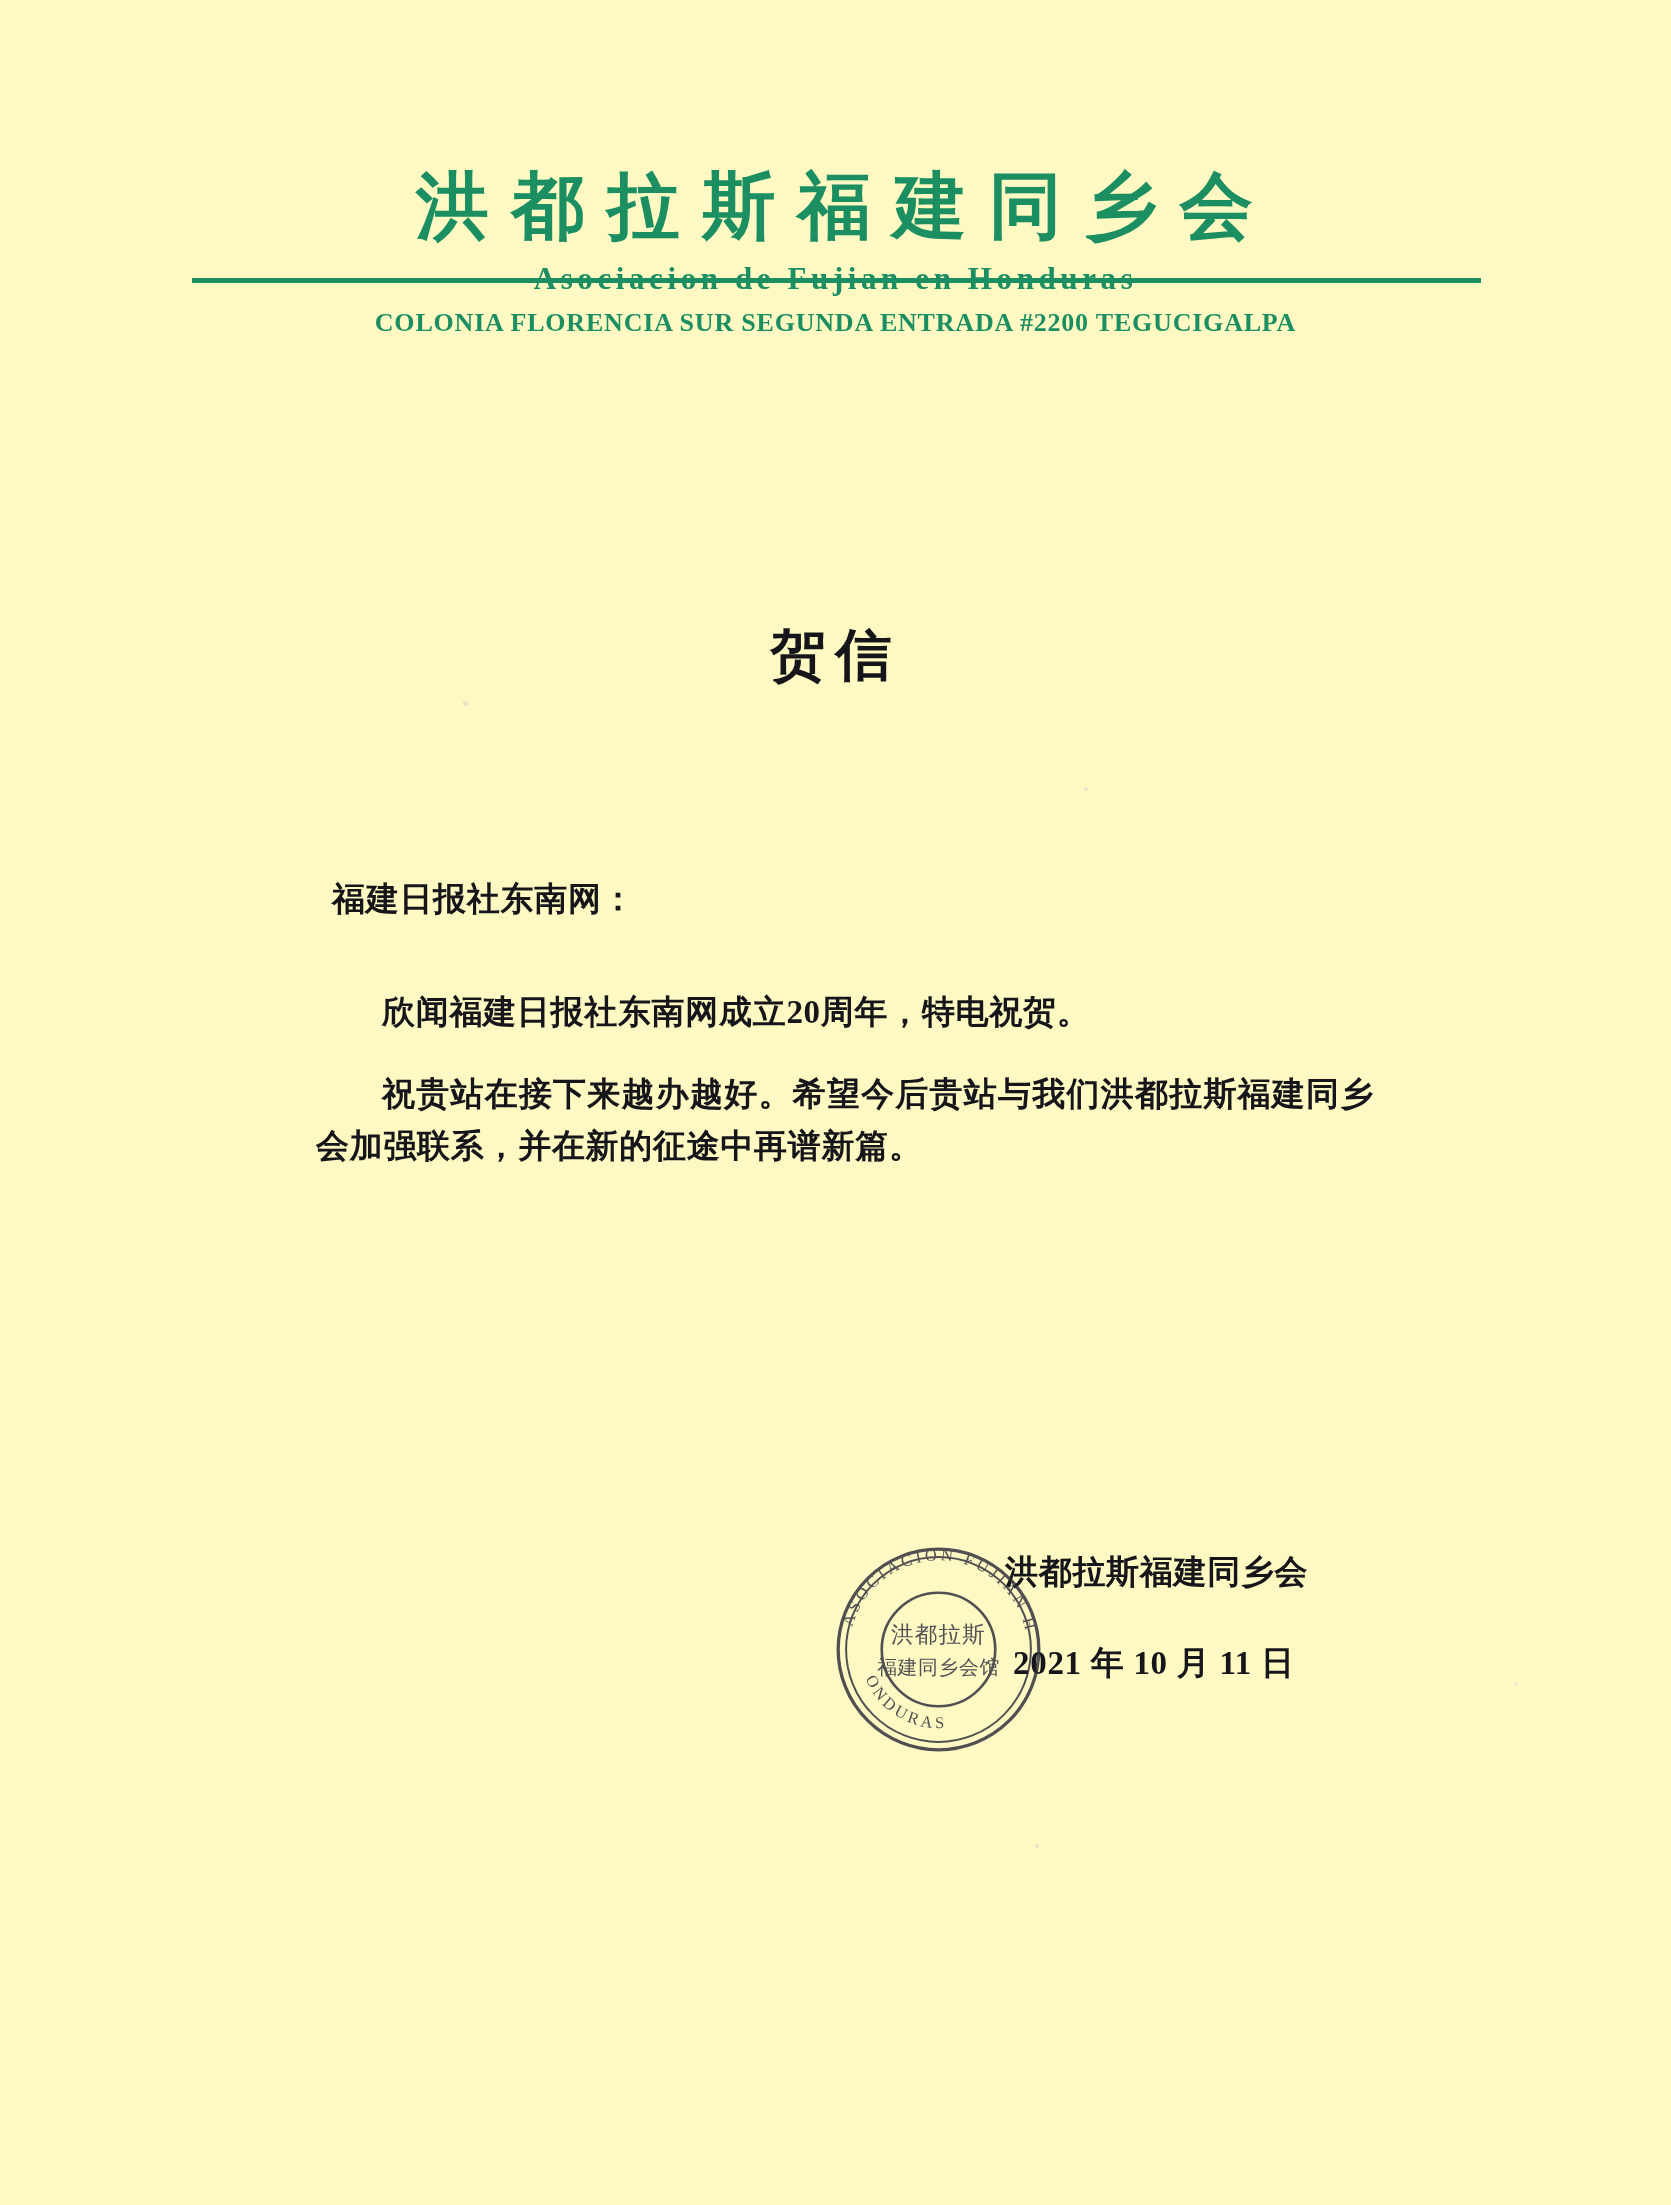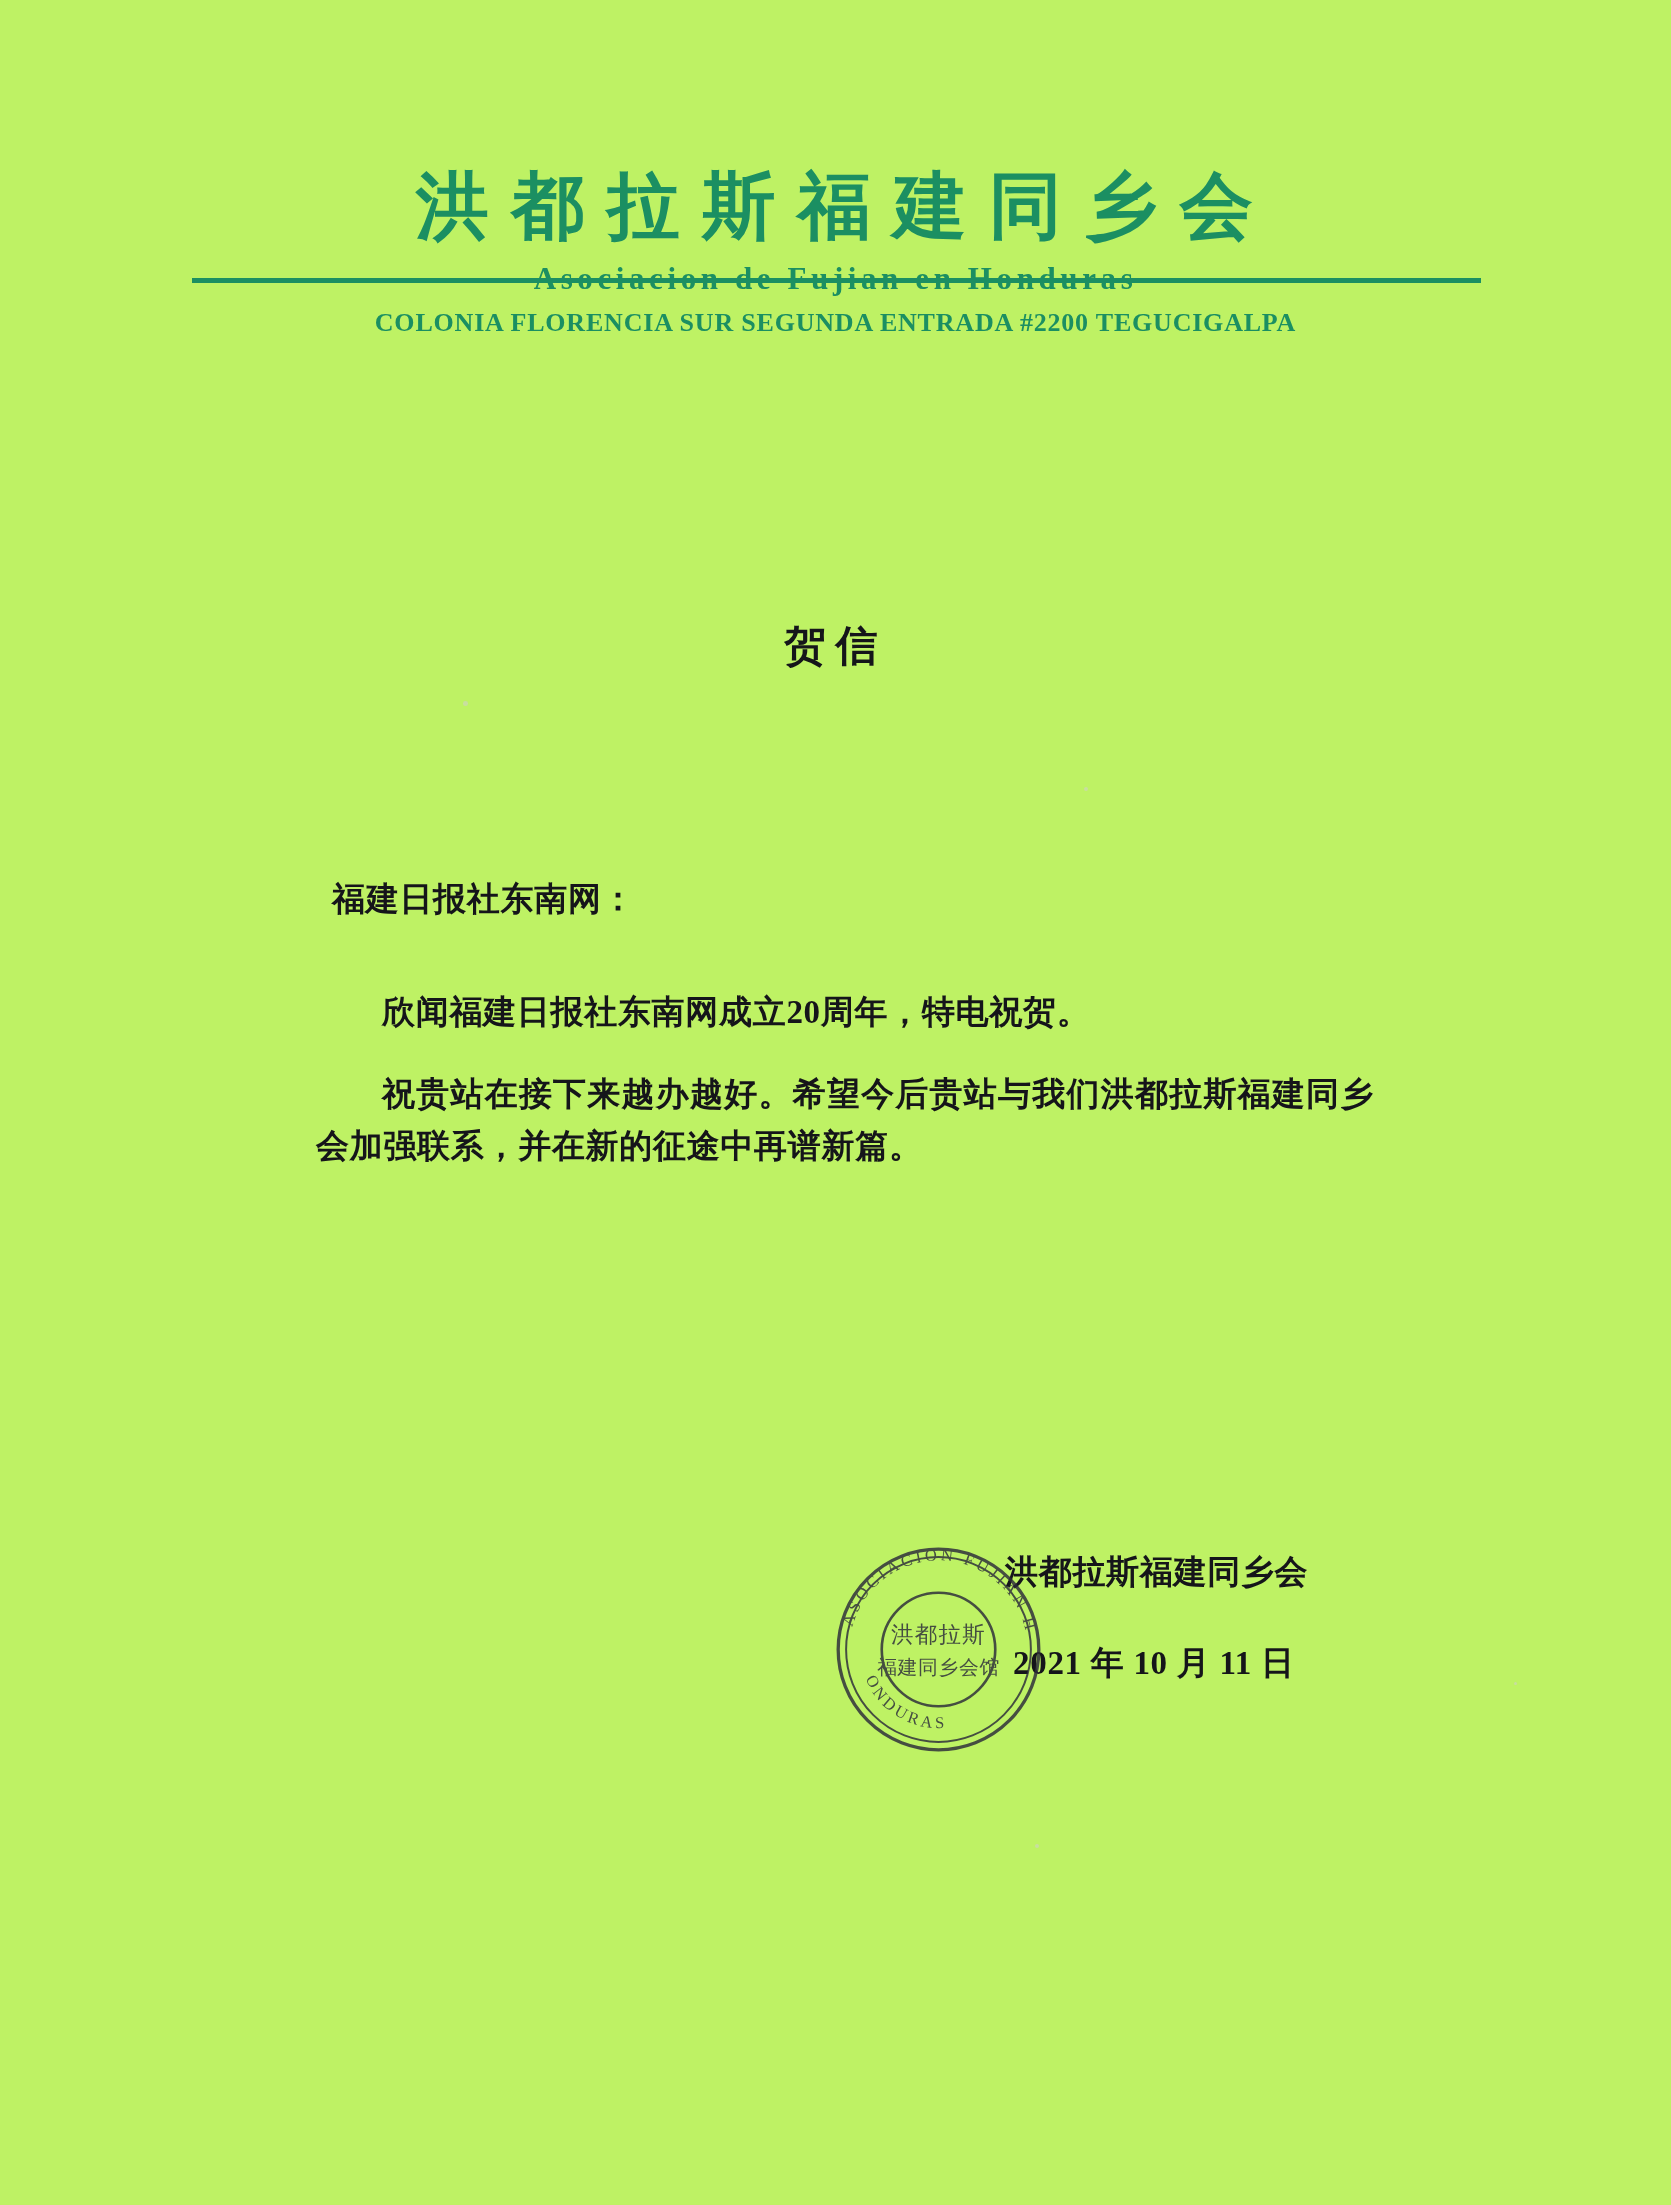--- a/index.html
+++ b/index.html
@@ -7,21 +7,21 @@
     padding: 0;
     background: #ffffff;
   }
   body {
     font-family: "Liberation Serif", "DejaVu Serif", serif;
   }
   .page {
     position: relative;
     width: 1671px;
     height: 2205px;
-    background: #bef264;
+    background: #fef9c3;
     overflow: hidden;
   }
   
   .letterhead {
     position: absolute;
     left: 0;
     top: 165px;
     width: 1671px;
     text-align: center;
   }
@@ -63,21 +63,21 @@
   }
   
   .doc-title {
     position: absolute;
     left: 0;
     top: 618px;
     width: 1671px;
     text-align: center;
     font-family: "Liberation Serif", "DejaVu Serif", serif;
     font-weight: bold;
-    font-size: 42px;
+    font-size: 56px;
     letter-spacing: 9.3px;
     color: #15151a;
   }
   
   .body-block {
     position: absolute;
     left: 316px;
     top: 873px;
     width: 1058px;
     color: #15151a;

